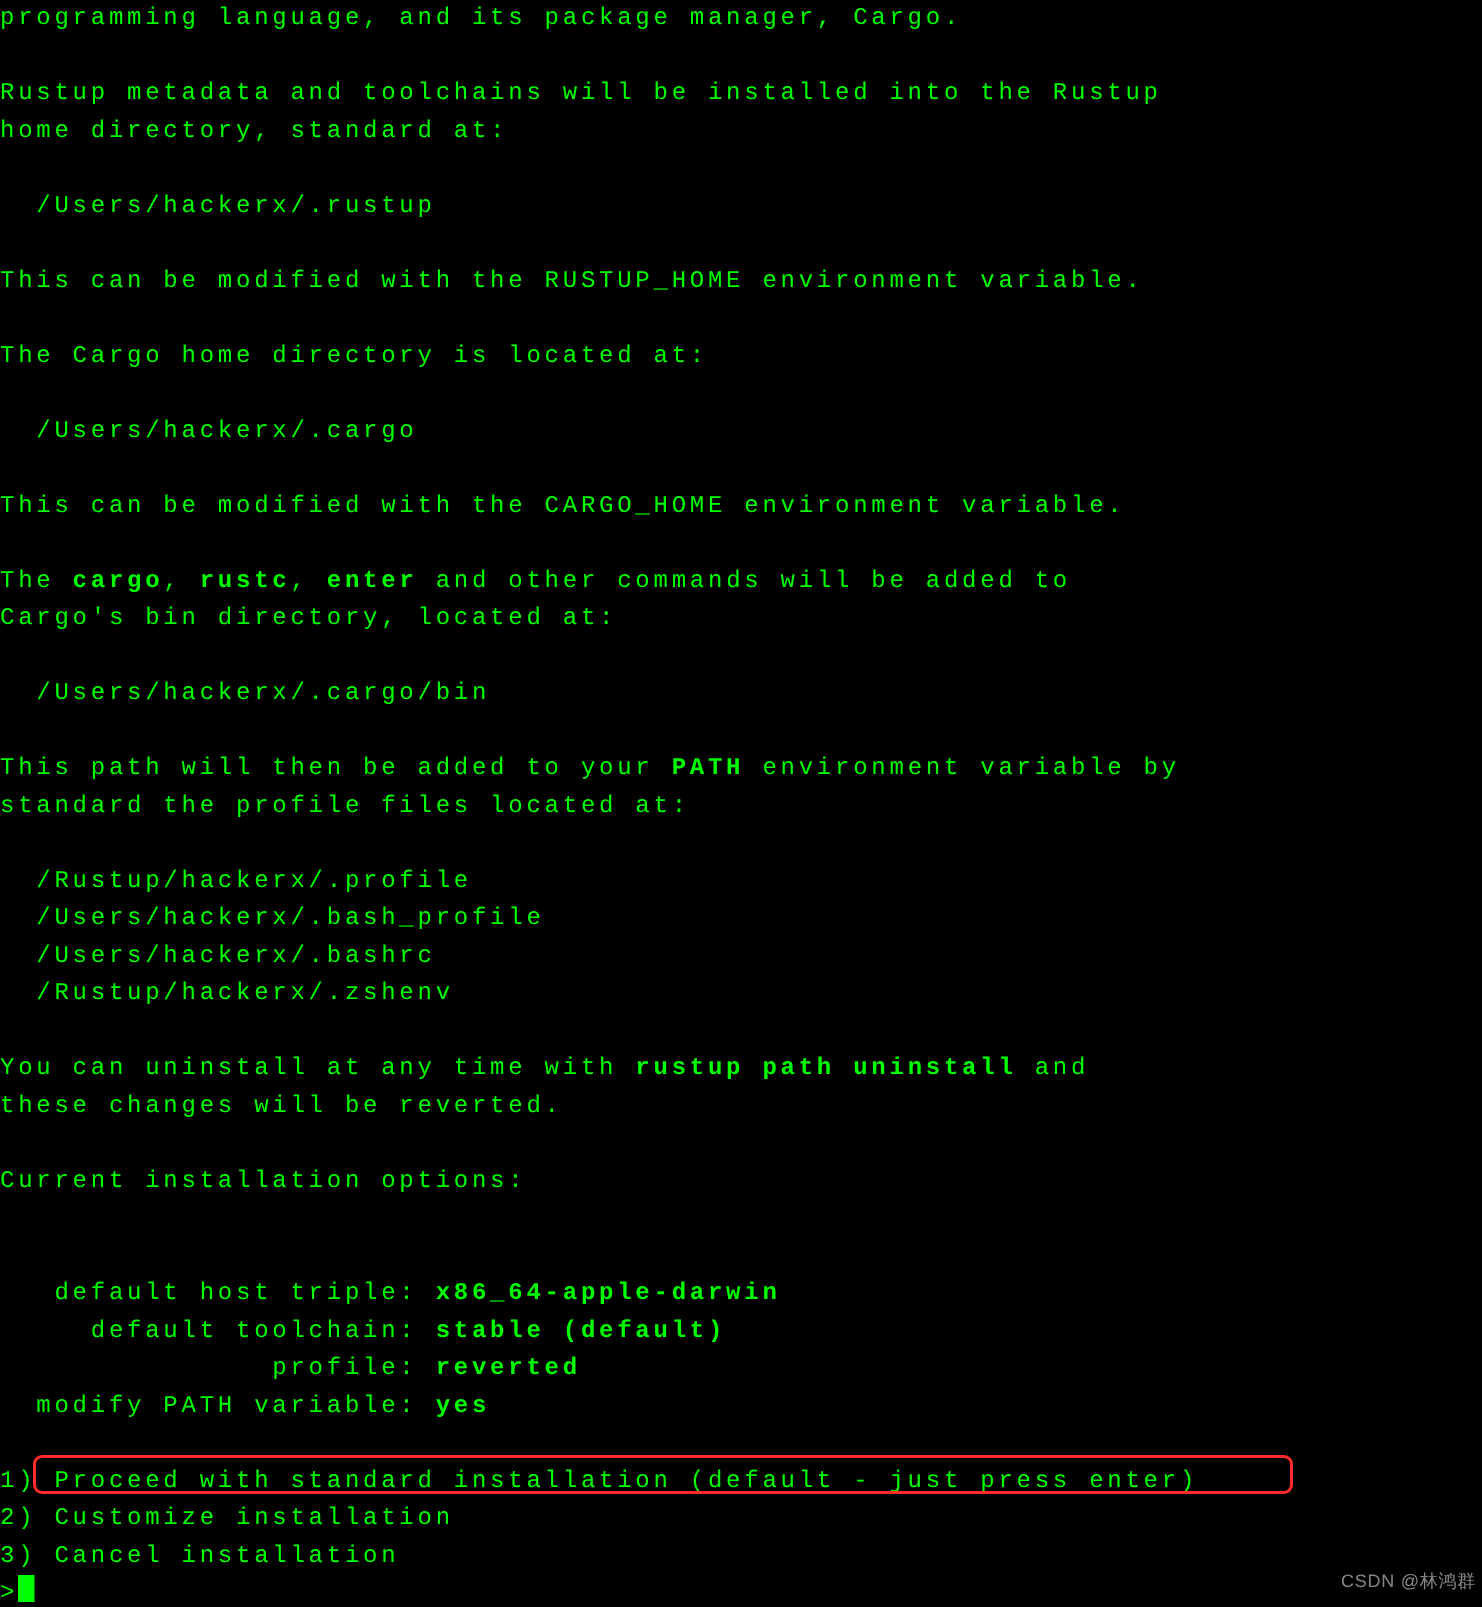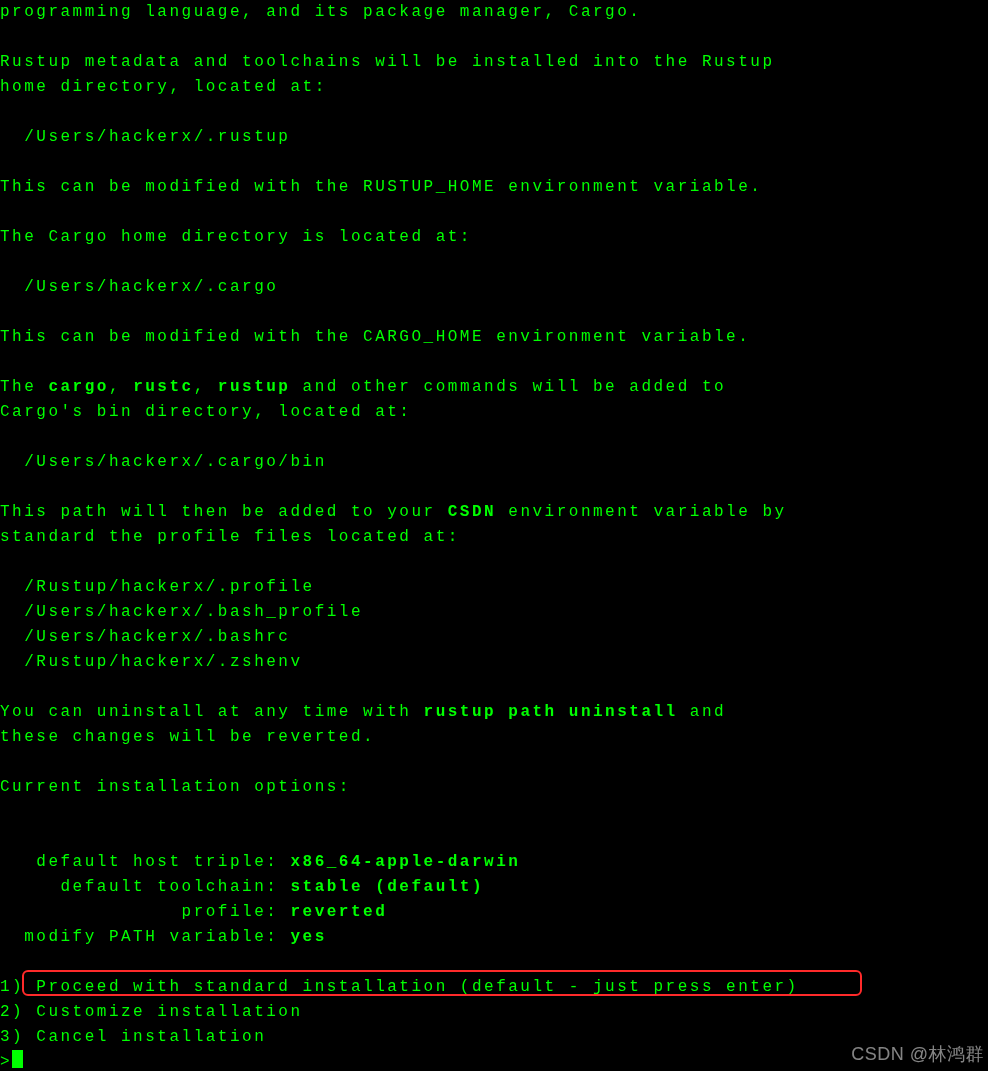--- a/index.html
+++ b/index.html
@@ -36,49 +36,49 @@
     background: #00ff00;
     vertical-align: -2px;
   }
   .prompt-char { color: #00ff00; }
   .watermark {
     position: absolute;
     right: 4px;
     bottom: 4px;
     color: rgba(240,240,240,0.55);
     font-family: Arial, sans-serif;
-    font-size: 18px;
+    font-size: 12px;
     letter-spacing: 0.5px;
     font-weight: 400;
   }
 </style>
 </head>
 <body>
 
 <pre><span>programming language, and its package manager, Cargo.</span>
 
 <span>Rustup metadata and toolchains will be installed into the Rustup</span>
-<span>home directory, located at:</span>
+<span>home directory, standard at:</span>
 
 <span>  /Users/hackerx/.rustup</span>
 
 <span>This can be modified with the RUSTUP_HOME environment variable.</span>
 
 <span>The Cargo home directory is located at:</span>
 
 <span>  /Users/hackerx/.cargo</span>
 
 <span>This can be modified with the CARGO_HOME environment variable.</span>
 
-<span><span>The </span><span class="bright">cargo</span><span>, </span><span class="bright">rustc</span><span>, </span><span class="bright">rustup</span><span> and other commands will be added to</span></span>
+<span><span>The </span><span class="bright">cargo</span><span>, </span><span class="bright">rustc</span><span>, </span><span class="bright">enter</span><span> and other commands will be added to</span></span>
 <span>Cargo's bin directory, located at:</span>
 
 <span>  /Users/hackerx/.cargo/bin</span>
 
-<span><span>This path will then be added to your </span><span class="bright">CSDN</span><span> environment variable by</span></span>
+<span><span>This path will then be added to your </span><span class="bright">PATH</span><span> environment variable by</span></span>
 <span>standard the profile files located at:</span>
 
 <span>  /Rustup/hackerx/.profile</span>
 <span>  /Users/hackerx/.bash_profile</span>
 <span>  /Users/hackerx/.bashrc</span>
 <span>  /Rustup/hackerx/.zshenv</span>
 
 <span><span>You can uninstall at any time with </span><span class="bright">rustup path uninstall</span><span> and</span></span>
 <span>these changes will be reverted.</span>
 

